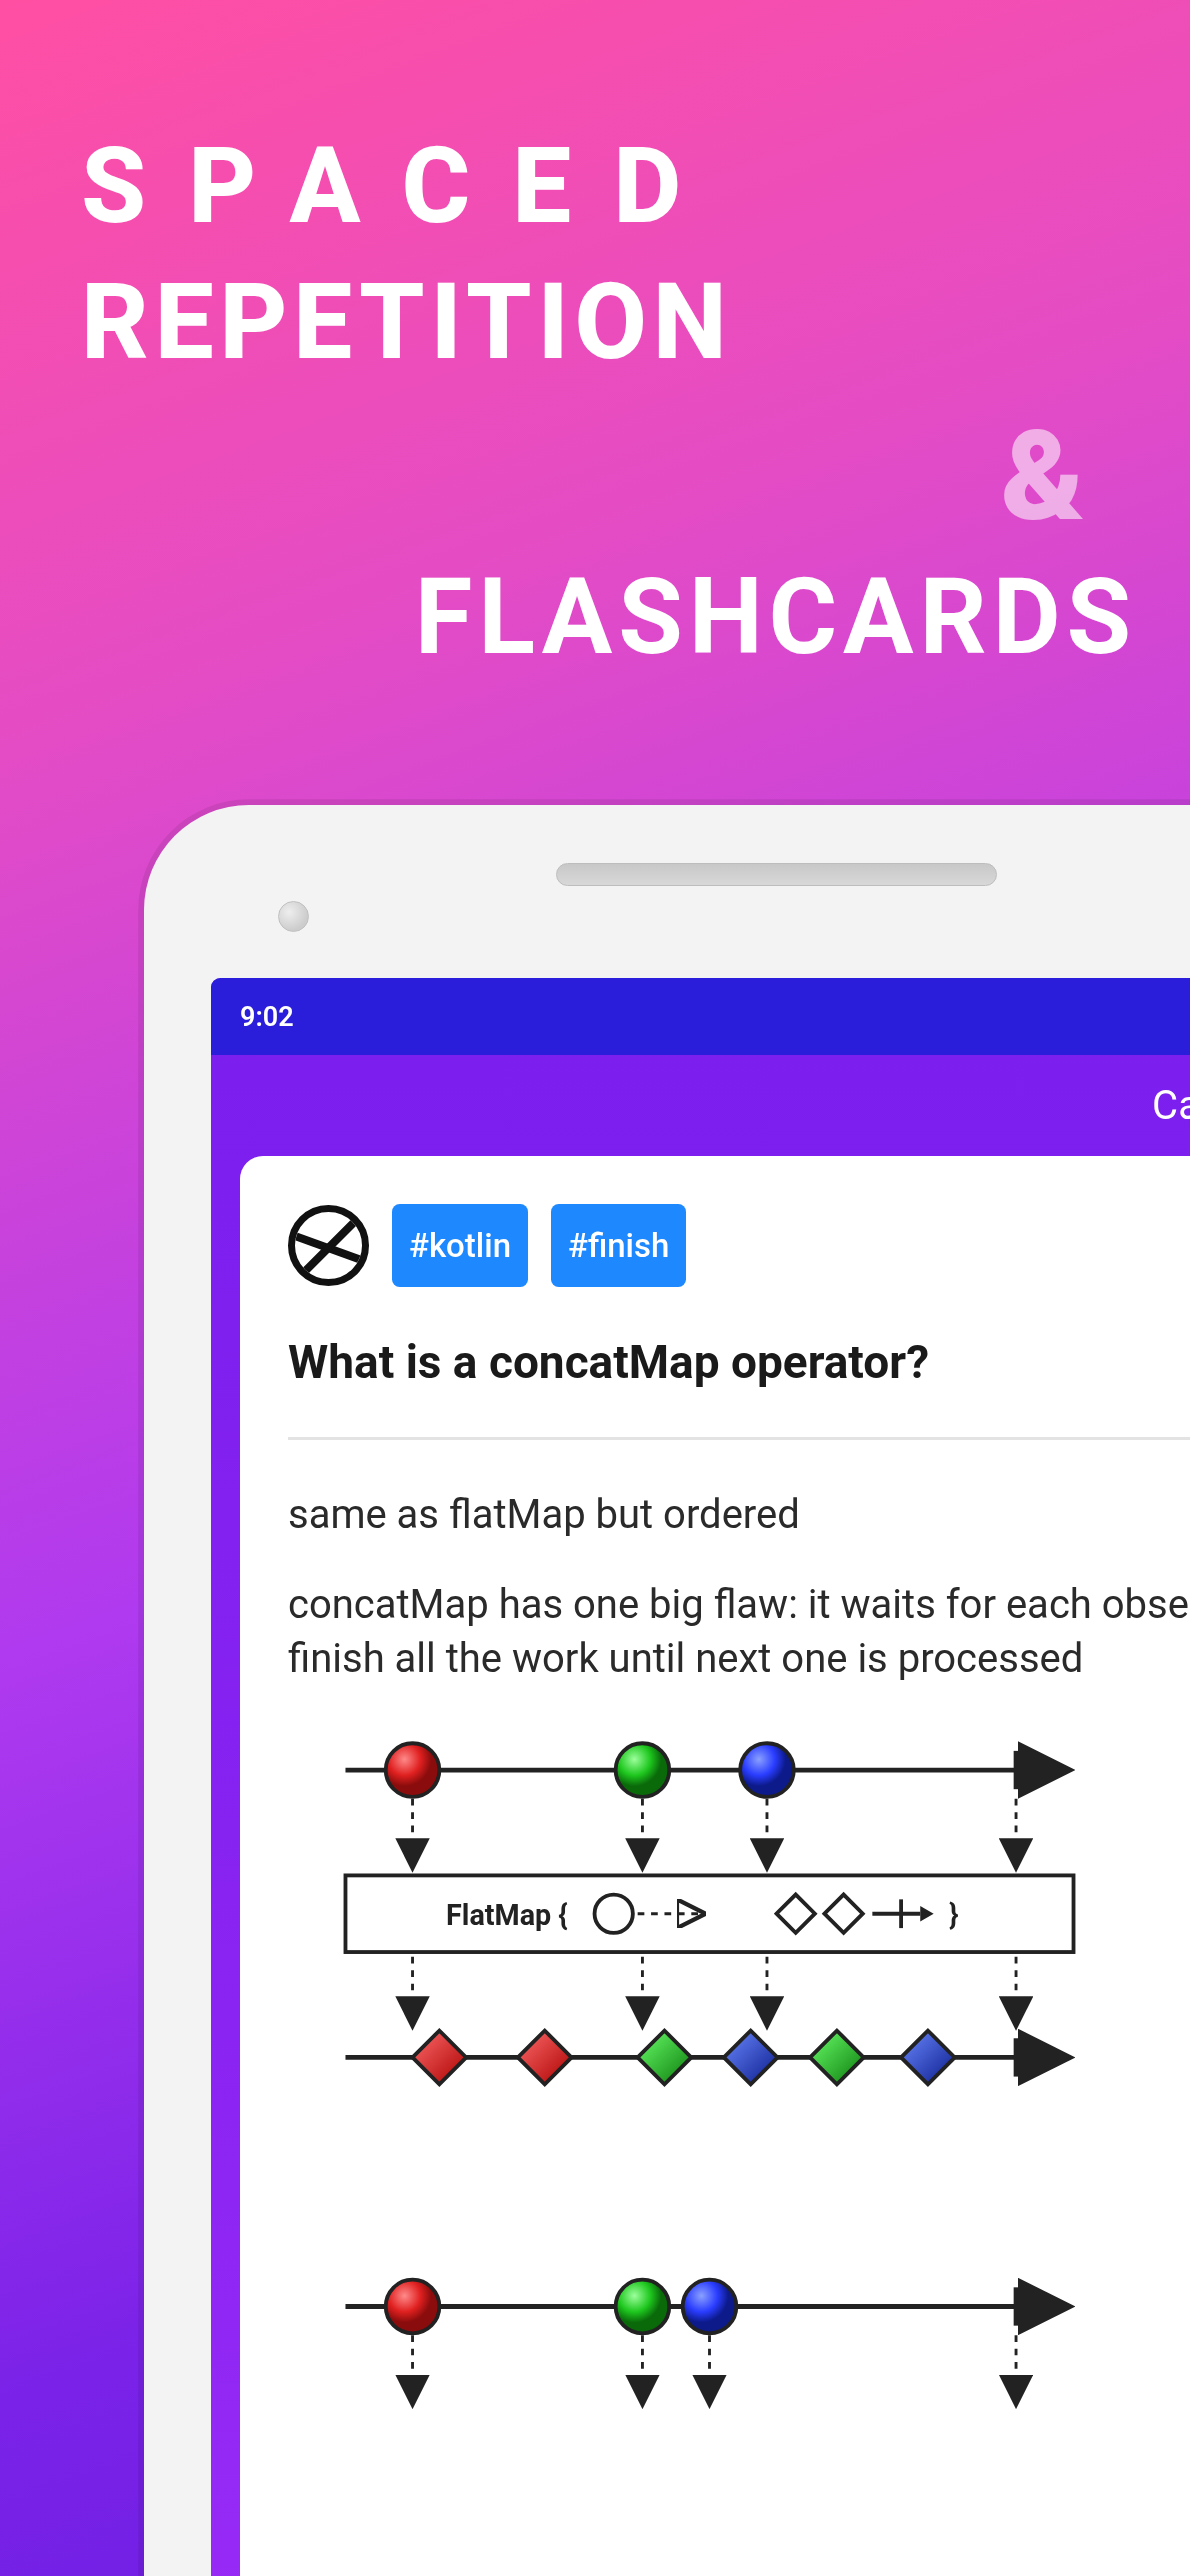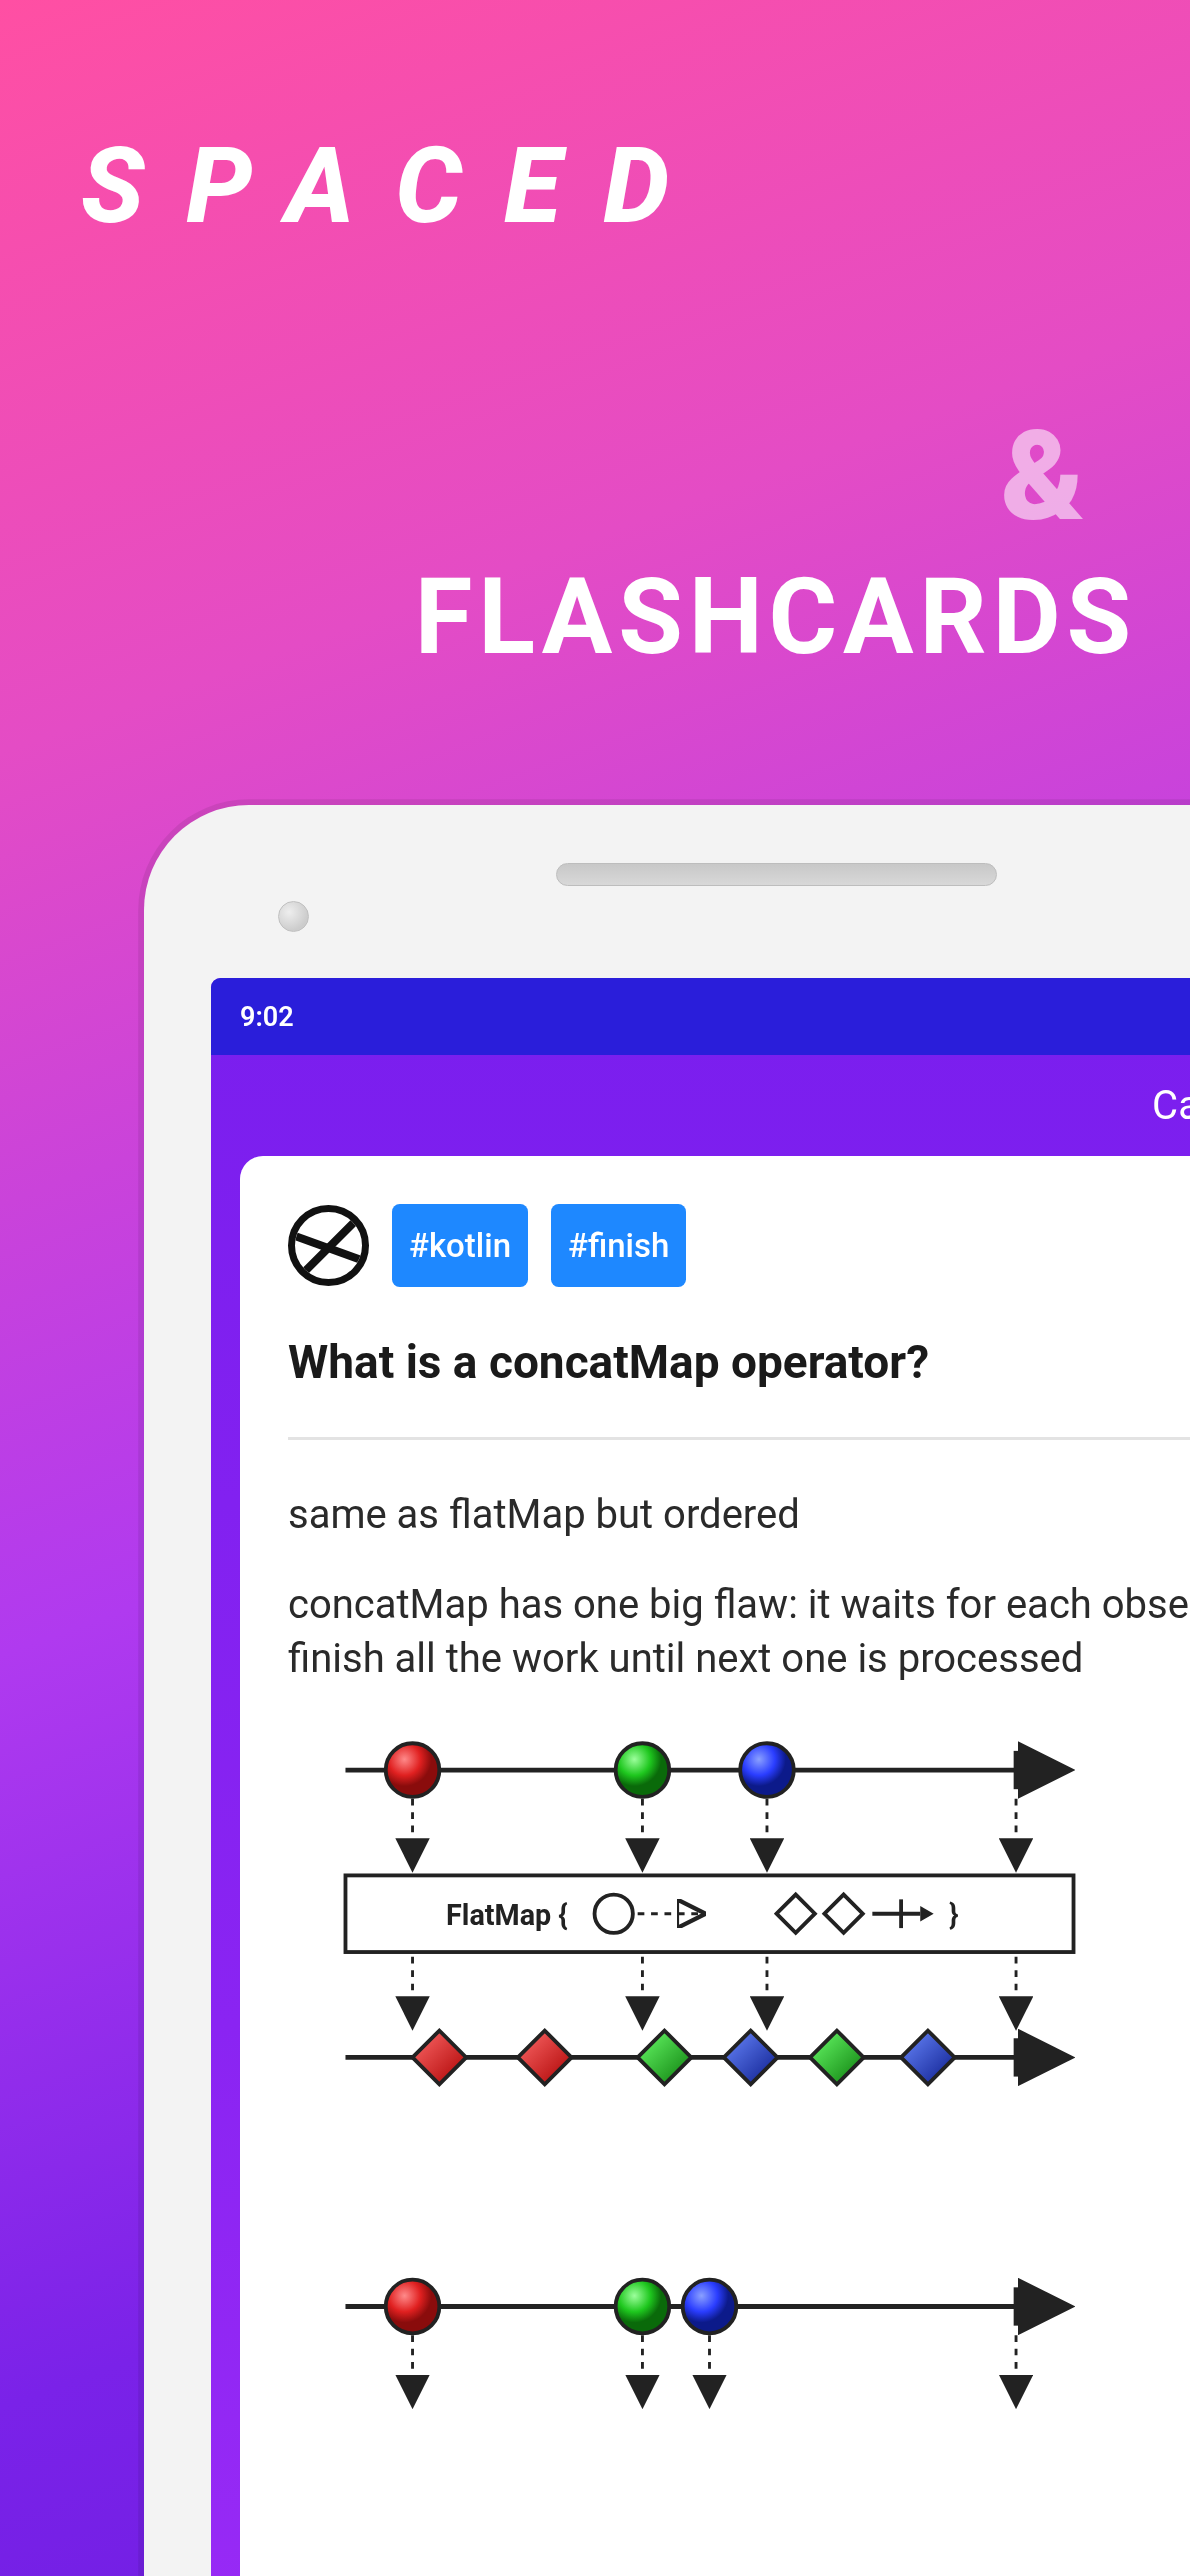--- a/index.html
+++ b/index.html
@@ -6,21 +6,21 @@
   html, body { width: 1190px; height: 2576px; overflow: hidden; font-family: -apple-system, BlinkMacSystemFont, "Segoe UI", Roboto, sans-serif; }
   .bg {
     width: 1190px; height: 2576px;
     background: linear-gradient(160deg, #ff4fa3 0%, #e44cc5 25%, #b03aef 55%, #7a22e8 80%, #6a1ce0 100%);
     position: relative;
   }
   .hero {
     position: absolute; left: 81px; top: 134px; width: 1054px;
     color: #fff; font-weight: 800;
   }
-  .hero .spaced { font-size: 105px; letter-spacing: 42px; line-height: 1; font-style: italic; }
+  .hero .spaced { font-size: 105px; letter-spacing: 42px; line-height: 1; }
   .hero .repetition { font-size: 105px; letter-spacing: 5.8px; line-height: 1; margin-top: 31px; }
   .amp {
     position: absolute; right: 105px; top: 403px;
     font-size: 125px; font-weight: 900; color: rgba(255,255,255,0.55);
   }
   .flashcards {
     position: absolute; right: 53px; top: 556px;
     font-size: 105px; font-weight: 700; color: #fff; letter-spacing: 5.8px;
   }
 
@@ -88,20 +88,21 @@
   .marble { margin-top: 29px; }
   .marble svg { display: block; }
 </style>
 </head>
 <body>
 
 <div class="bg">
 
   <div class="hero">
     <div class="spaced">SPACED</div>
+    <div class="repetition">REPETITION</div>
   </div>
   <div class="amp">&amp;</div>
   <div class="flashcards">FLASHCARDS</div>
 
   <div class="phone">
     <div class="speaker"></div>
     <div class="camera"></div>
 
     <div class="screen">
 

